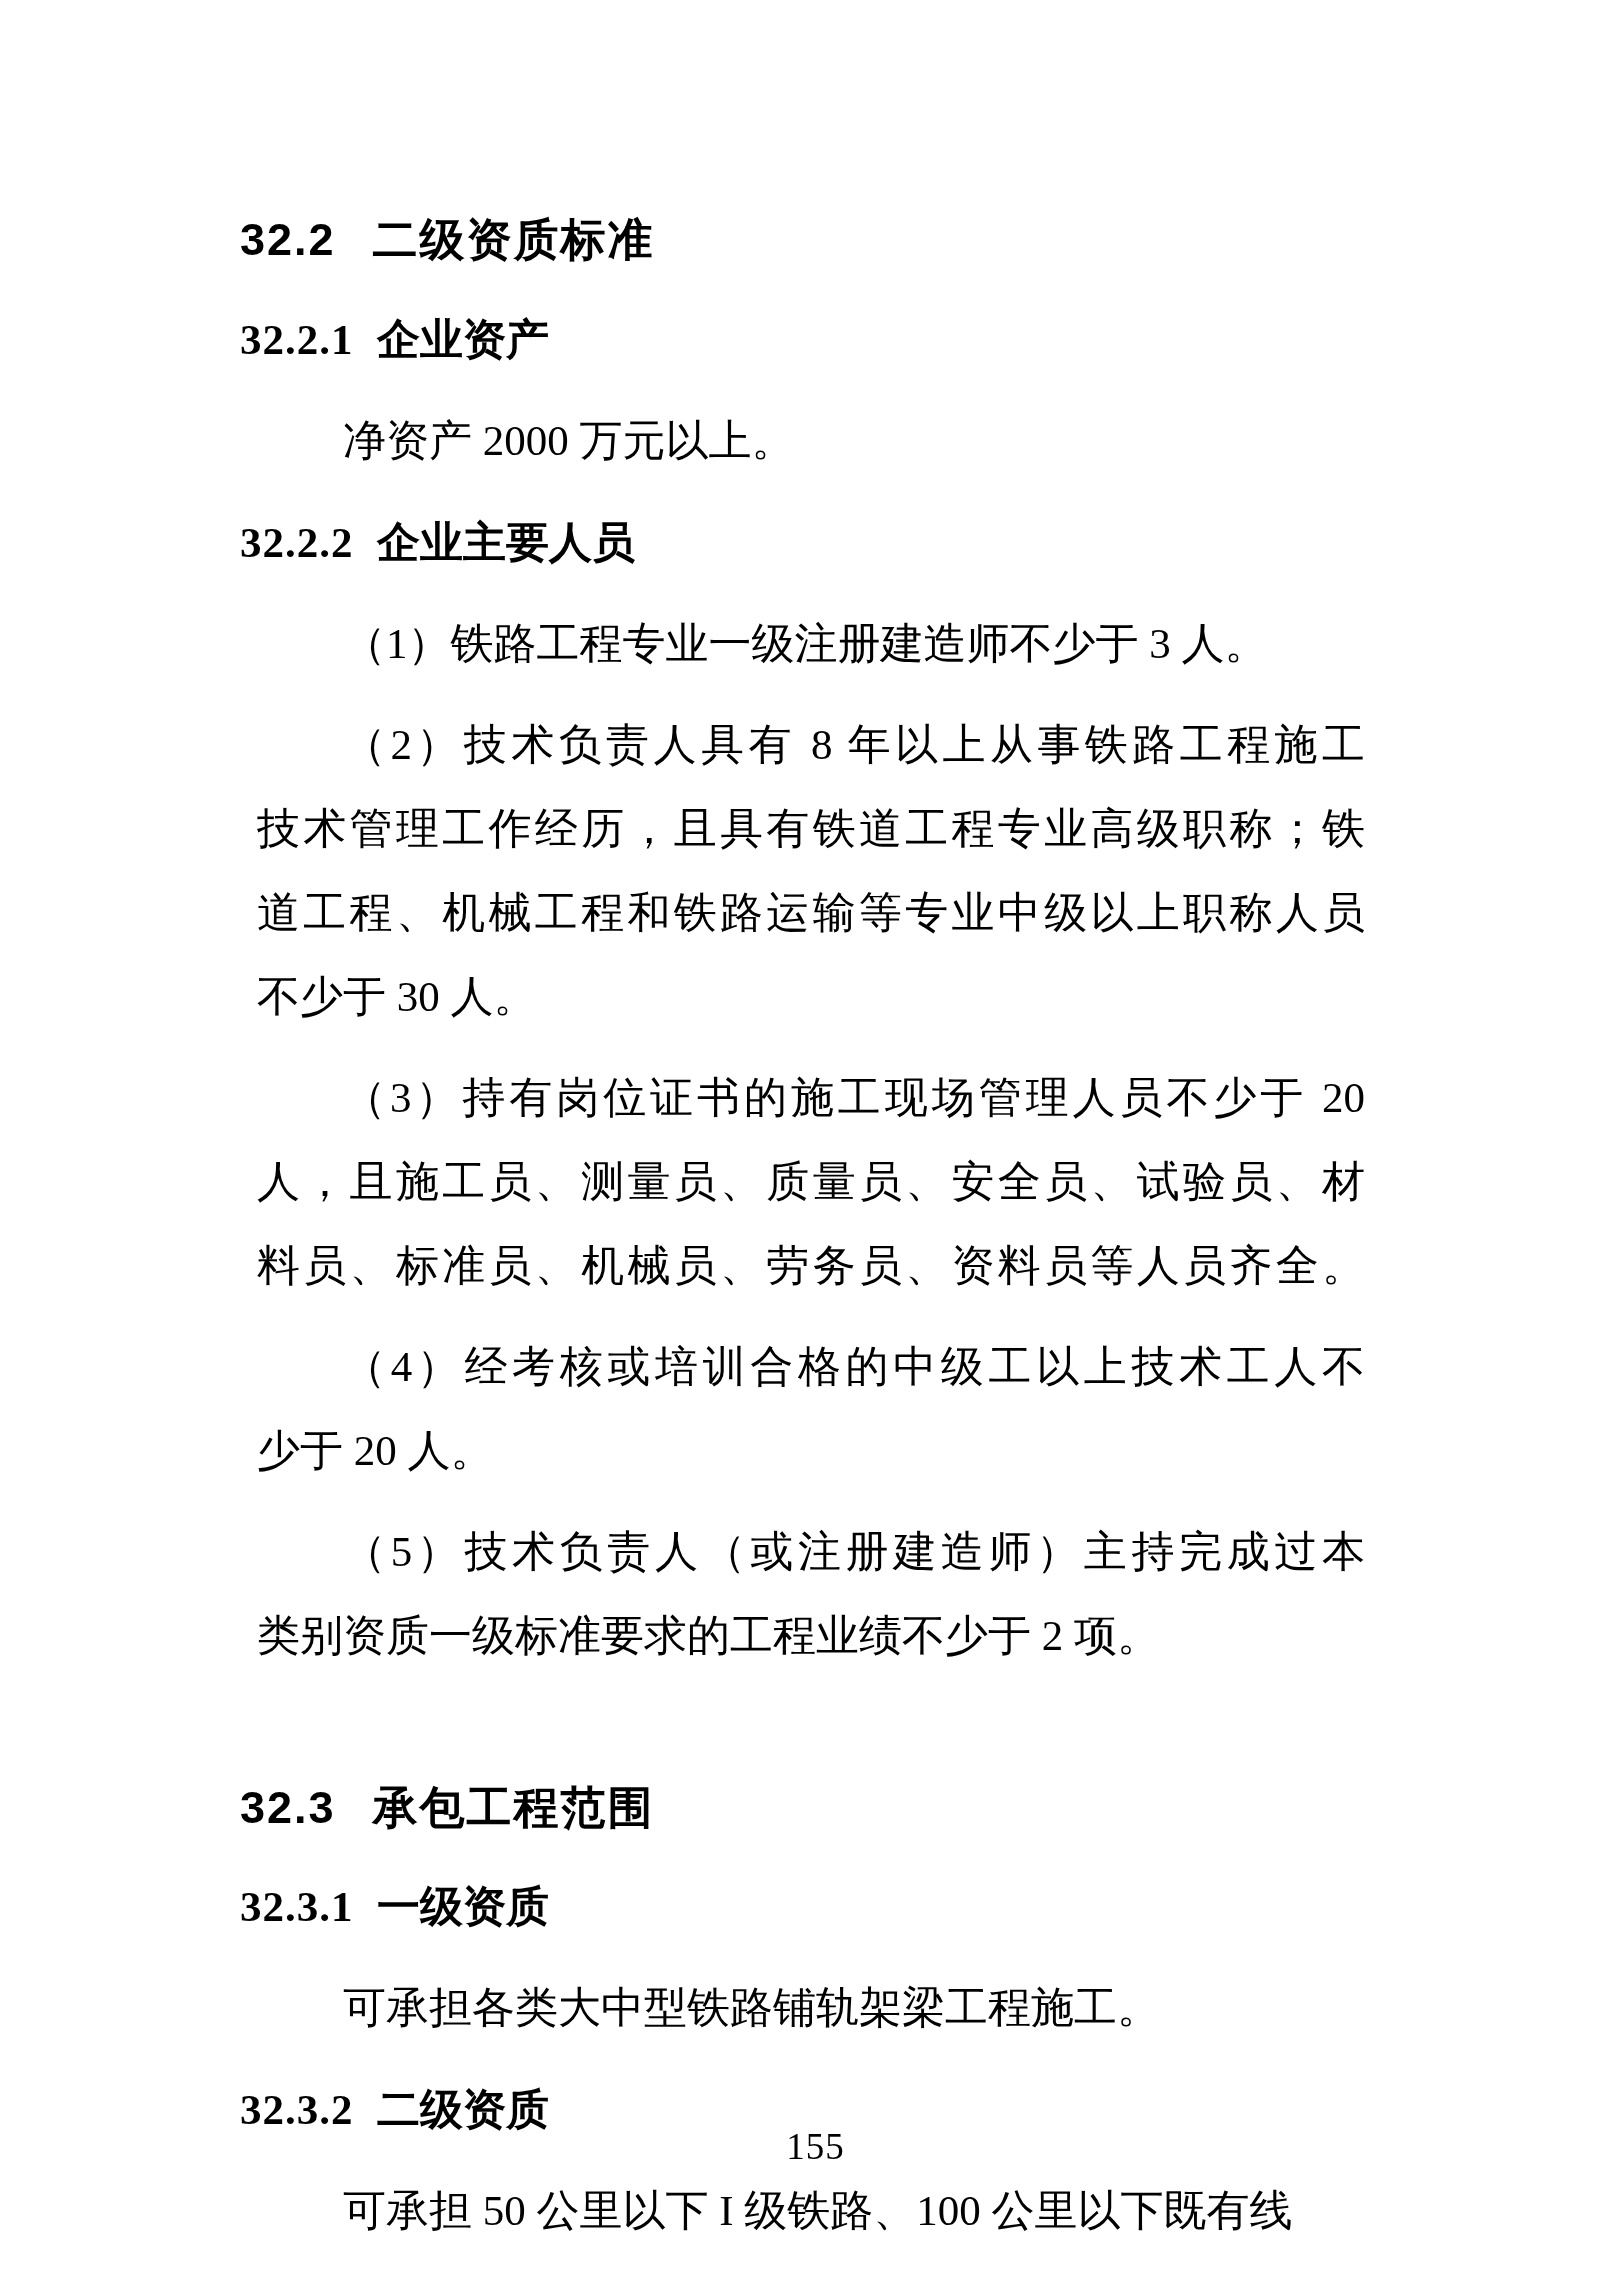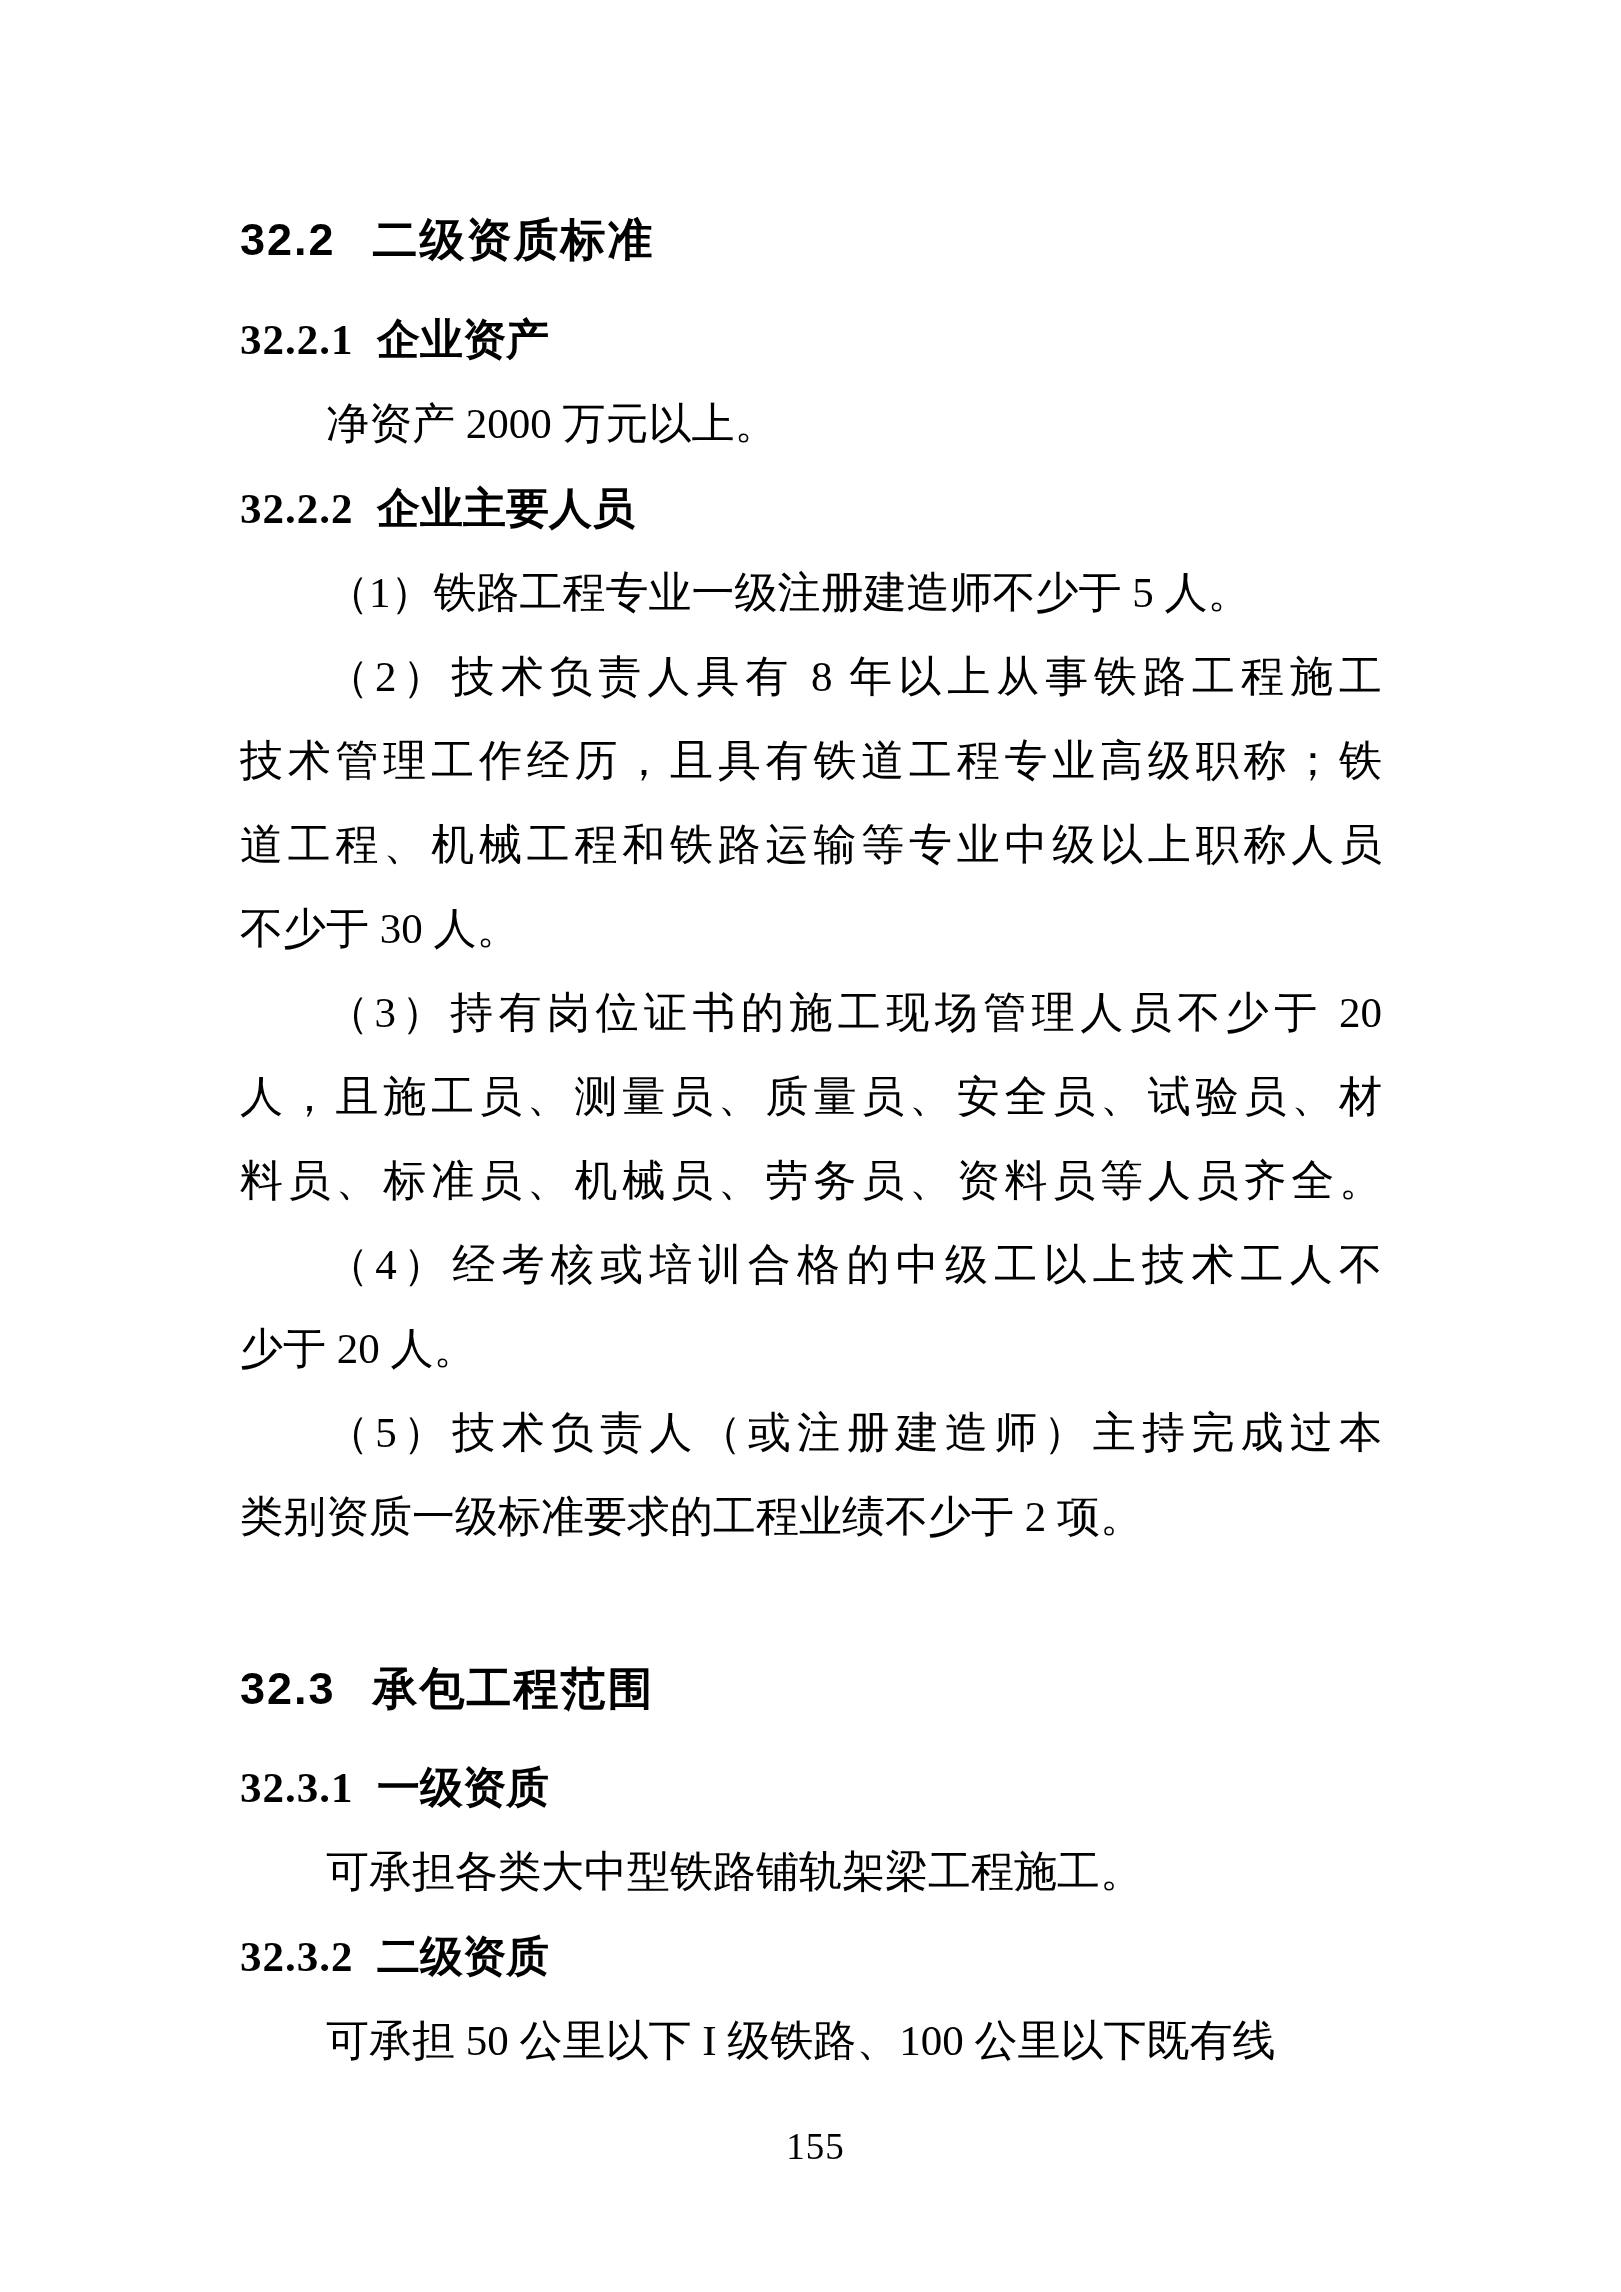--- a/index.html
+++ b/index.html
@@ -39,21 +39,21 @@
     margin: 0;
     font-size: 43px;
     font-weight: bold;
     line-height: 84px;
     text-align: left;
   }
   .heading-num { font-family: "Liberation Serif", "DejaVu Serif", serif; letter-spacing: 1px; }
   .heading-text { font-family: "Liberation Sans", "DejaVu Sans", sans-serif; margin-left: 23.5px; }
   
   .para {
-    margin: 0;
+    margin: 17px;
     font-size: 43px;
     line-height: 84px;
     font-family: "Liberation Serif", "DejaVu Serif", serif;
   }
   .line {
     text-align: justify;
     text-align-last: justify;
   }
   .line.end { text-align-last: left; }
   .line.indent { text-indent: 86px; }
@@ -77,21 +77,21 @@
 
 <div class="page">
   <main class="content" id="doc-body">
       <h1 class="title"><span class="title-num">32.2</span><span class="title-text">二级资质标准</span></h1>
       <h2 class="heading"><span class="heading-num">32.2.1</span><span class="heading-text">企业资产</span></h2>
       <div class="para">
         <div class="line indent end">净资产 2000 万元以上。</div>
       </div>
       <h2 class="heading"><span class="heading-num">32.2.2</span><span class="heading-text">企业主要人员</span></h2>
       <div class="para">
-        <div class="line indent end">（1）铁路工程专业一级注册建造师不少于 5 人。</div>
+        <div class="line indent end">（1）铁路工程专业一级注册建造师不少于 3 人。</div>
       </div>
       <div class="para">
         <div class="line indent">（2）技术负责人具有 8 年以上从事铁路工程施工</div>
         <div class="line">技术管理工作经历，且具有铁道工程专业高级职称；铁</div>
         <div class="line">道工程、机械工程和铁路运输等专业中级以上职称人员</div>
         <div class="line end">不少于 30 人。</div>
       </div>
       <div class="para">
         <div class="line indent">（3）持有岗位证书的施工现场管理人员不少于 20</div>
         <div class="line">人，且施工员、测量员、质量员、安全员、试验员、材</div>

